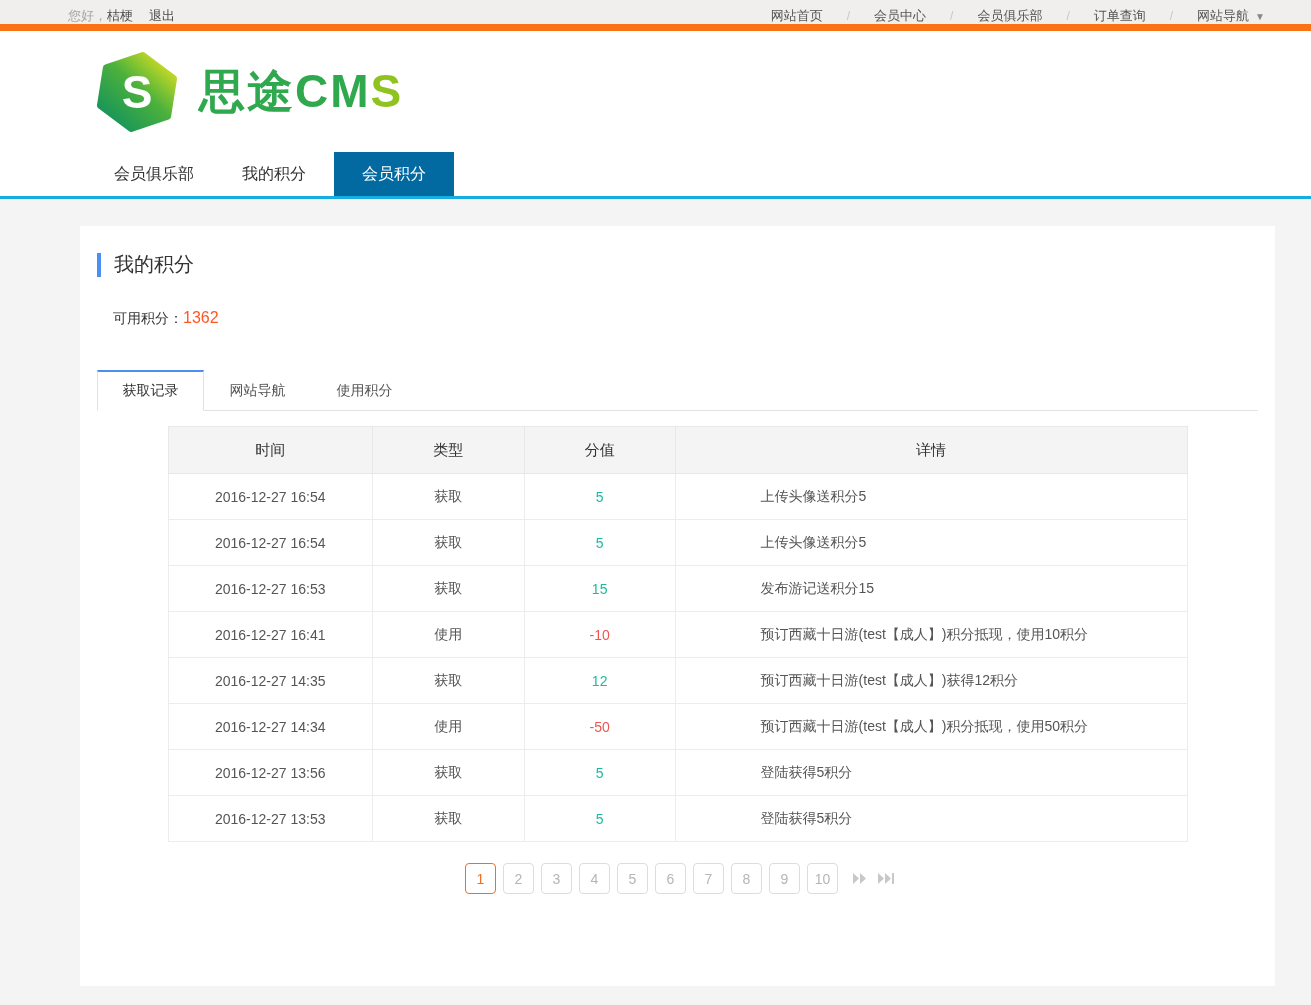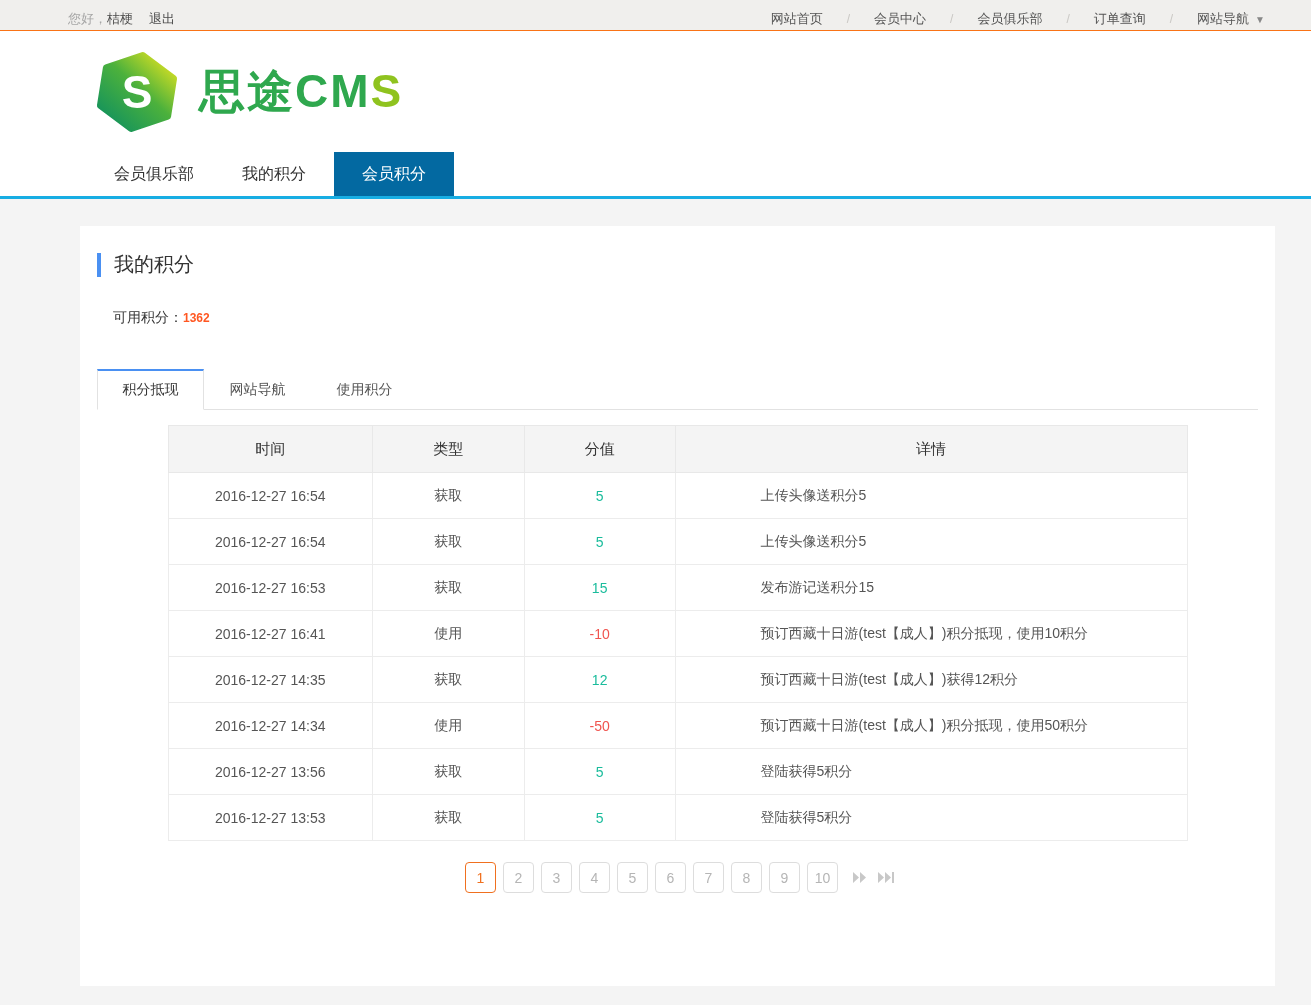--- a/index.html
+++ b/index.html
@@ -1,20 +1,20 @@
 <!DOCTYPE html>
 <html><head>
 <meta charset="utf-8">
 <style>
   * { margin:0; padding:0; box-sizing:border-box; }
   html,body { width:1311px; height:1005px; overflow:hidden; }
   body { font-family:"Liberation Sans","DejaVu Sans",sans-serif; background:#f4f4f4; color:#333; }
 
   
-  .topbar { height:31px; background:#f0efed; border-bottom:1px solid #f97316;
+  .topbar { height:31px; background:#f0efed; border-bottom:7px solid #f97316;
             display:flex; align-items:center; justify-content:space-between;
             padding:8px 46px 0 68px; font-size:13px; }
   .topbar-left { display:flex; align-items:center; color:#a6a6a6; }
   .topbar-left .uname { color:#4a4a4a; }
   .topbar-left .logout { color:#4a4a4a; margin-left:16px; cursor:pointer; }
   .topbar-right { display:flex; align-items:center; color:#555; }
   .topbar-right .tlink { cursor:pointer; color:#555; }
   .topbar-right .sep { color:#c9c7c4; margin:0 24px; font-size:12px; }
   .caret { font-size:10px; color:#888; margin-left:6px; }
 
@@ -26,21 +26,21 @@
   .nav-tabs { position:absolute; left:94px; bottom:0; display:flex; }
   .nav-tab { width:120px; height:44px; line-height:44px; text-align:center; font-size:16px; color:#333; cursor:pointer; }
   .nav-tab.active { background:#0369a1; color:#fff; }
 
   
   .card { width:1195px; margin:27px 0 0 80px; background:#fff; min-height:760px; padding:0 17px 25px; }
   .title-row { display:flex; align-items:center; padding-top:25px; }
   .accent-bar { width:4px; height:24px; background:#4a90f2; }
   .page-title { font-size:20px; color:#333; margin-left:13px; }
   .points-row { margin:31px 0 0 16px; font-size:14px; color:#333; }
-  .points-value { color:#ff5722; font-weight:bold; font-size:12px; }
+  .points-value { color:#ff5722; font-weight:normal; font-size:16px; }
 
   
   .tab-strip { margin-top:42px; border-bottom:1px solid #e2e2e2; display:flex; height:41px; }
   .rtab { width:107px; text-align:center; line-height:40px; font-size:14px; color:#555; cursor:pointer; }
   .rtab.active { border:1px solid #e2e2e2; border-top:2px solid #4a90f2; border-bottom:1px solid #fff;
                  margin-bottom:-1px; line-height:36px; color:#333; background:#fff; }
 
   
   table { width:1020px; margin:15px auto 0; border-collapse:collapse; }
   th { height:47px; background:#f4f4f4; border:1px solid #e8e8e8; font-weight:normal;
@@ -109,21 +109,21 @@
   <div class="title-row">
     <div class="accent-bar"></div>
     <div class="page-title">我的积分</div>
   </div>
 
   <div class="points-row">
     <span>可用积分：</span><span class="points-value">1362</span>
   </div>
 
   <div class="tab-strip">
-    <div class="rtab active">积分抵现</div>
+    <div class="rtab active">获取记录</div>
     <div class="rtab">网站导航</div>
     <div class="rtab">使用积分</div>
   </div>
 
   <table>
     <colgroup>
         <col class="c-time">
         <col class="c-type">
         <col class="c-val">
         <col class="c-detail">

